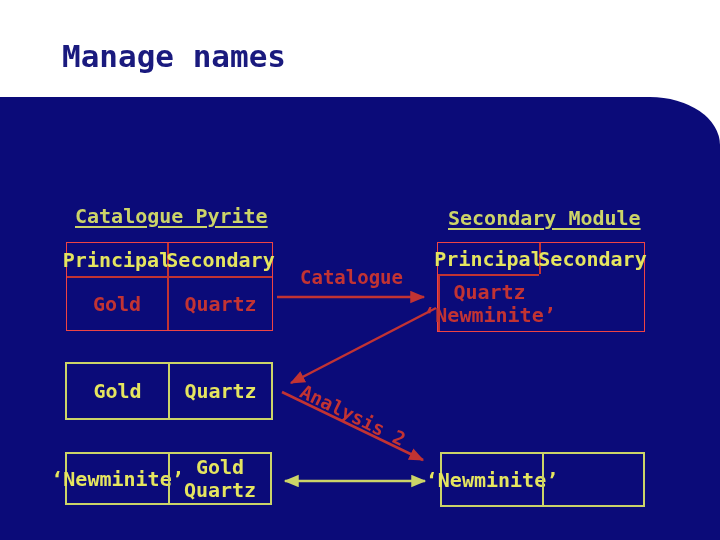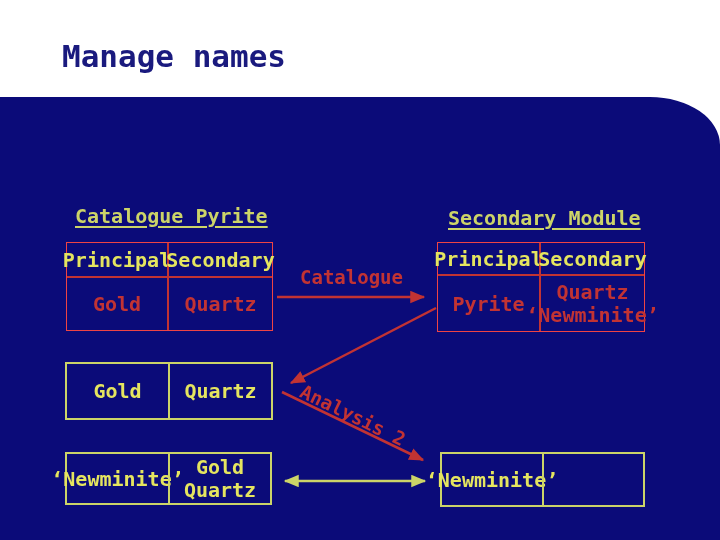--- a/index.html
+++ b/index.html
@@ -77,21 +77,20 @@
   <div class="tbl red" id="tbl-catalogue-current">
     <div class="cell txt-yellow">Principal</div>
     <div class="cell txt-yellow bl-red">Secondary</div>
     <div class="cell txt-red bt-red">Gold</div>
     <div class="cell txt-red bl-red bt-red">Quartz</div>
   </div>
 
   <div class="tbl red" id="tbl-analysis-result">
     <div class="cell txt-yellow">Principal</div>
     <div class="cell txt-yellow bl-red">Secondary</div>
-    <div class="cell txt-red bt-red">Pyrite</div>
     <div class="cell txt-red bl-red bt-red two-line">
       <span>Quartz</span>
       <span>‘Newminite’</span>
     </div>
   </div>
 
   <div class="tbl yellow" id="tbl-catalogue-row">
     <div class="cell txt-yellow">Gold</div>
     <div class="cell txt-yellow bl-yellow">Quartz</div>
   </div>

